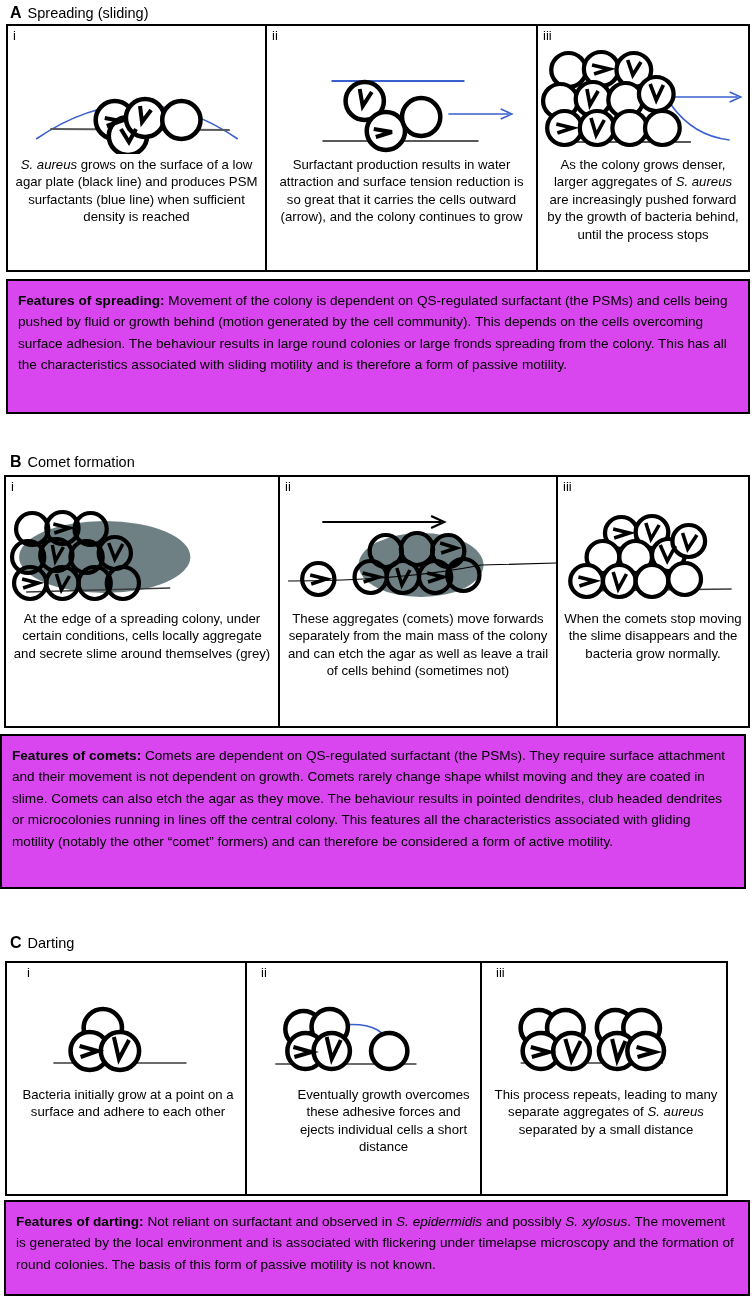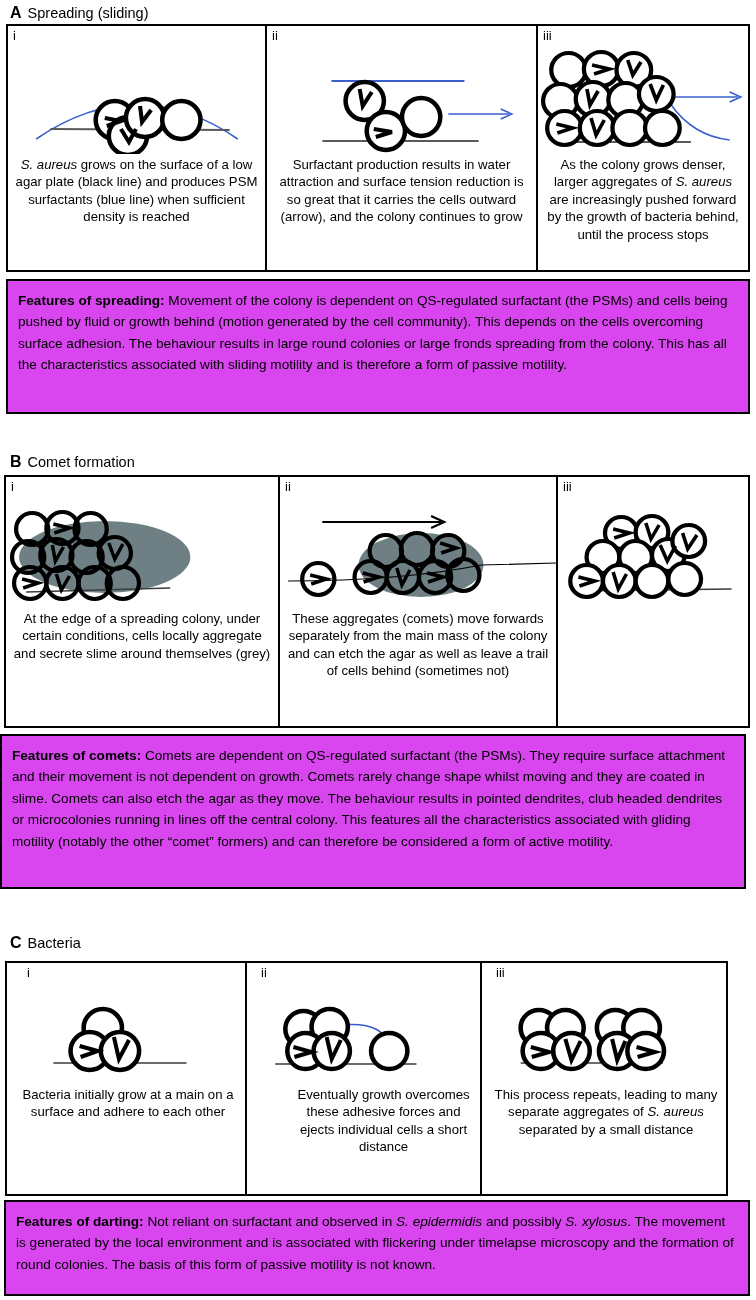--- a/index.html
+++ b/index.html
@@ -294,50 +294,51 @@
           <g fill="none" stroke="#000" stroke-width="3.5">
             <path d="M 54 34 L 70 38 L 55 43"></path>
             <path d="M 86 28 L 91 44 L 99 30"></path>
             <path d="M 100 50 L 107 66 L 115 51"></path>
             <path d="M 122 38 L 127 54 L 136 40"></path>
             <path d="M 20 82 L 36 86 L 21 91"></path>
             <path d="M 54 77 L 59 94 L 67 79"></path>
           </g>
         </svg>
       </div>
+      <div class="panel-caption" data-bind="sections.b.panels.2.caption_pre">When the comets stop moving the slime disappears and the bacteria grow normally.</div>
     </div>
   </div>
 
   <div class="features-box" style="left:0; top:734px; width:746px; height:155px;">
     <p><span class="feat-label" data-bind="sections.b.features_label">Features of comets:</span><span data-bind="sections.b.features_text"> Comets are dependent on QS-regulated surfactant (the PSMs). They require surface attachment and their movement is not dependent on growth. Comets rarely change shape whilst moving and they are coated in slime. Comets can also etch the agar as they move. The behaviour results in pointed dendrites, club headed dendrites or microcolonies running in lines off the central colony. This features all the characteristics associated with gliding motility (notably the other “comet” formers) and can therefore be considered a form of active motility.</span></p>
   </div>
 
   <div class="section-heading" style="left:10px; top:934px;">
-    <span class="sec-letter" data-bind="sections.c.letter">C</span><span class="sec-title" data-bind="sections.c.title">Bacteria</span>
+    <span class="sec-letter" data-bind="sections.c.letter">C</span><span class="sec-title" data-bind="sections.c.title">Darting</span>
   </div>
 
   <div class="panel-row" style="left:5px; top:961px; width:723px; height:235px;">
 
     <div class="panel" style="width:240px;">
       <div class="panel-label" style="padding-left:20px;" data-bind="sections.c.panels.0.label">i</div>
       <div class="panel-art" style="height:103px;">
         <svg viewBox="0 0 236 103" preserveAspectRatio="none" aria-hidden="true">
           <line x1="46" y1="82" x2="178" y2="82" stroke="#3a3a3a" stroke-width="1.6"></line>
           <g fill="#fff" stroke="#000" stroke-width="4.5">
             <circle cx="95" cy="47" r="19"></circle>
             <circle cx="82" cy="70" r="19"></circle>
             <circle cx="112" cy="70" r="19"></circle>
           </g>
           <g fill="none" stroke="#000" stroke-width="4">
             <path d="M 72 65 L 90 70 L 73 76"></path>
             <path d="M 106 56 L 111 78 L 121 59"></path>
           </g>
         </svg>
       </div>
-      <div class="panel-caption" style="padding-left:10px;" data-bind="sections.c.panels.0.caption_pre">Bacteria initially grow at a main on a surface and adhere to each other</div>
+      <div class="panel-caption" style="padding-left:10px;" data-bind="sections.c.panels.0.caption_pre">Bacteria initially grow at a point on a surface and adhere to each other</div>
     </div>
 
     <div class="panel" style="width:235px;">
       <div class="panel-label" style="padding-left:14px;" data-bind="sections.c.panels.1.label">ii</div>
       <div class="panel-art" style="height:103px;">
         <svg viewBox="0 0 231 103" preserveAspectRatio="none" aria-hidden="true">
 
           <path d="M 94 44 Q 140 40 142 71" fill="none" stroke="#3a5fcd" stroke-width="1.5"></path>
           <path d="M 136 64 L 142 74 L 148 63" fill="none" stroke="#3a5fcd" stroke-width="1.5"></path>
 

